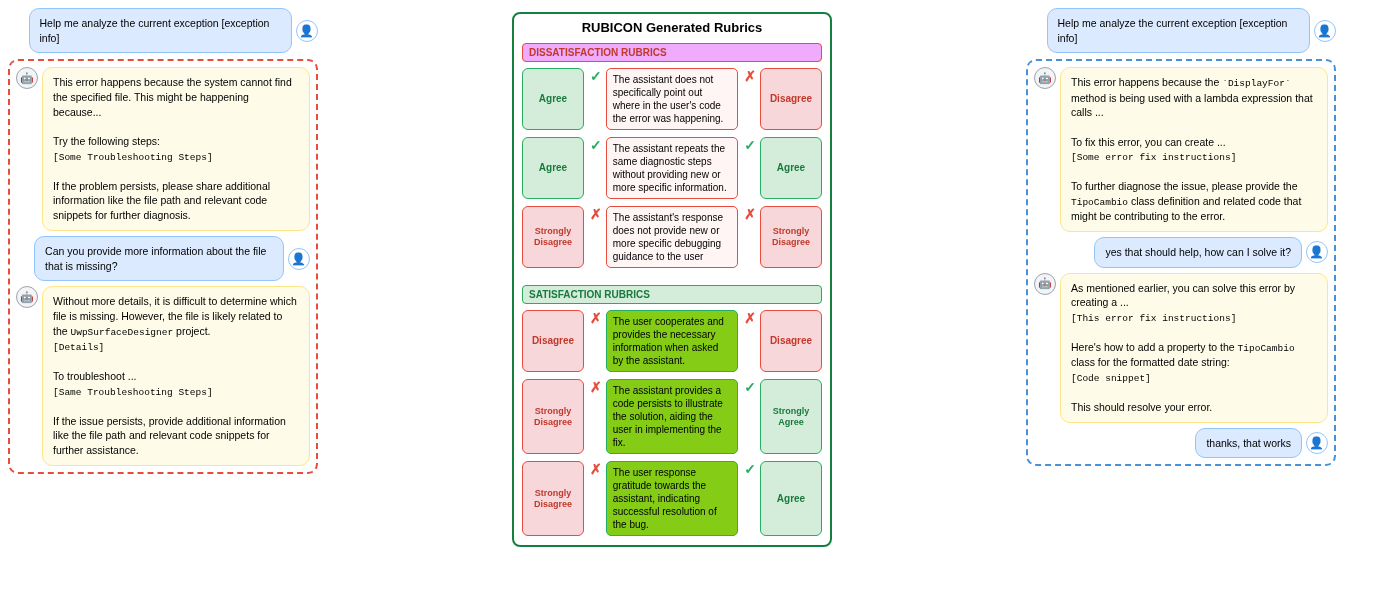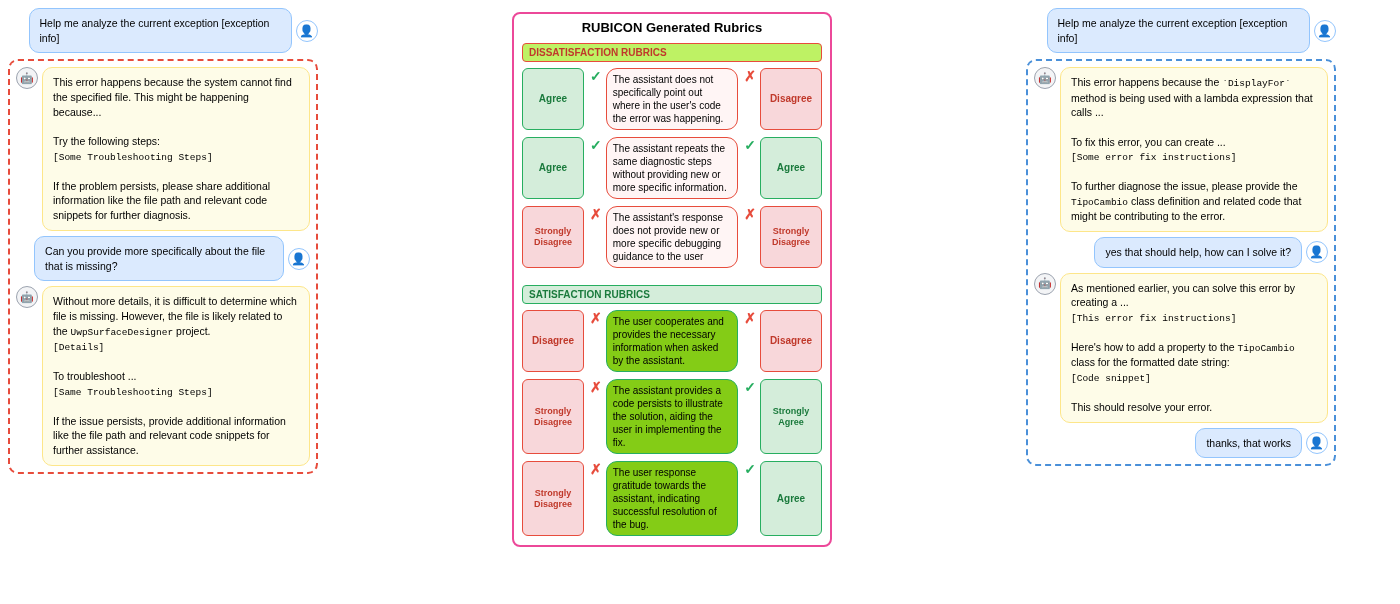--- a/index.html
+++ b/index.html
@@ -42,21 +42,21 @@
     
     .center-panel {
       flex: 1;
       display: flex;
       flex-direction: column;
       align-items: center;
       padding: 4px 8px;
     }
 
     .rubrics-box {
-      border: 2px solid #ec4899;
+      border: 2px solid #15803d;
       border-radius: 8px;
       padding: 6px 8px;
       width: 100%;
       max-width: 320px;
       display: flex;
       flex-direction: column;
       gap: 4px;
     }
 
     .rubrics-title {
@@ -69,21 +69,21 @@
     .rubric-section-title {
       font-weight: bold;
       font-size: 10px;
       text-transform: uppercase;
       padding: 3px 6px;
       border-radius: 4px;
       margin-bottom: 2px;
     }
 
     .dissatisfaction-title {
-      background: #bef264;
+      background: #f0abfc;
       color: #c0392b;
       border: 1px solid #e74c3c;
     }
 
     .satisfaction-title {
       background: #d4edda;
       color: #1a7a3c;
       border: 1px solid #27ae60;
     }
 
@@ -130,21 +130,21 @@
 
     .btn-strongly-agree {
       background: #d4edda;
       color: #1a7a3c;
       border: 1.5px solid #27ae60;
     }
 
     .rubric-text-box {
       flex: 1;
       border: 1.5px solid #ccc;
-      border-radius: 11px;
+      border-radius: 5px;
       padding: 4px 6px;
       font-size: 10px;
       line-height: 1.3;
       display: flex;
       align-items: center;
     }
 
     .dissatisfaction-text {
       background: #fff5f5;
       border-color: #e74c3c;
@@ -294,21 +294,21 @@
 
       <div class="assistant-row">
         <div class="robot-icon">🤖</div>
         <div class="assistant-bubble chat-bubble">
           <span>This error happens because the system cannot find the specified file. This might be happening because...<br><br>Try the following steps:<br><span class="code-text">[Some Troubleshooting Steps]</span><br><br>If the problem persists, please share additional information like the file path and relevant code snippets for further diagnosis.</span>
         </div>
       </div>
 
       <div class="user-row">
         <div class="user-bubble chat-bubble">
-          <span>Can you provide more specifically about the file that is missing?</span>
+          <span>Can you provide more information about the file that is missing?</span>
         </div>
         <div class="avatar-icon">👤</div>
       </div>
 
       <div class="assistant-row">
         <div class="robot-icon">🤖</div>
         <div class="assistant-bubble chat-bubble">
           <span>Without more details, it is difficult to determine which file is missing. However, the file is likely related to the <span class="code-text">UwpSurfaceDesigner</span> project.<br><span class="code-text">[Details]</span><br><br>To troubleshoot ...<br><span class="code-text">[Same Troubleshooting Steps]</span><br><br>If the issue persists, provide additional information like the file path and relevant code snippets for further assistance.</span>
         </div>
       </div>

